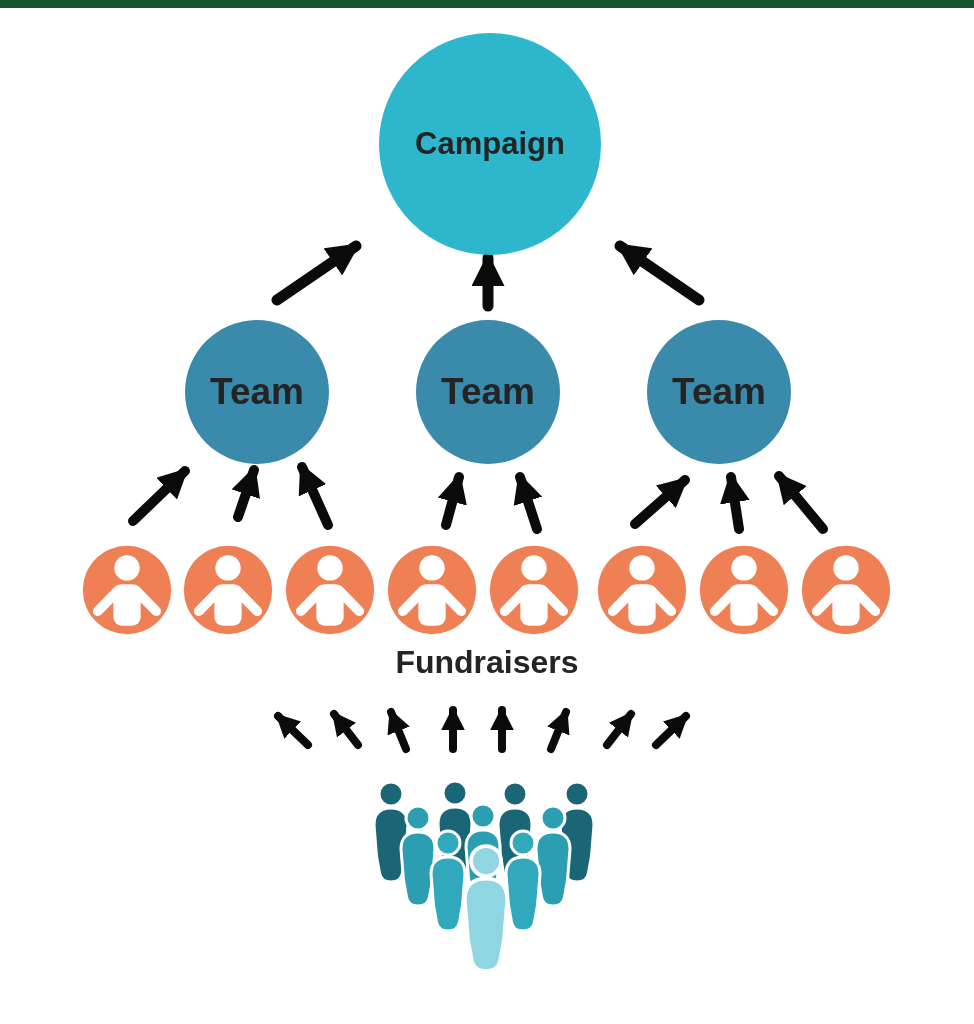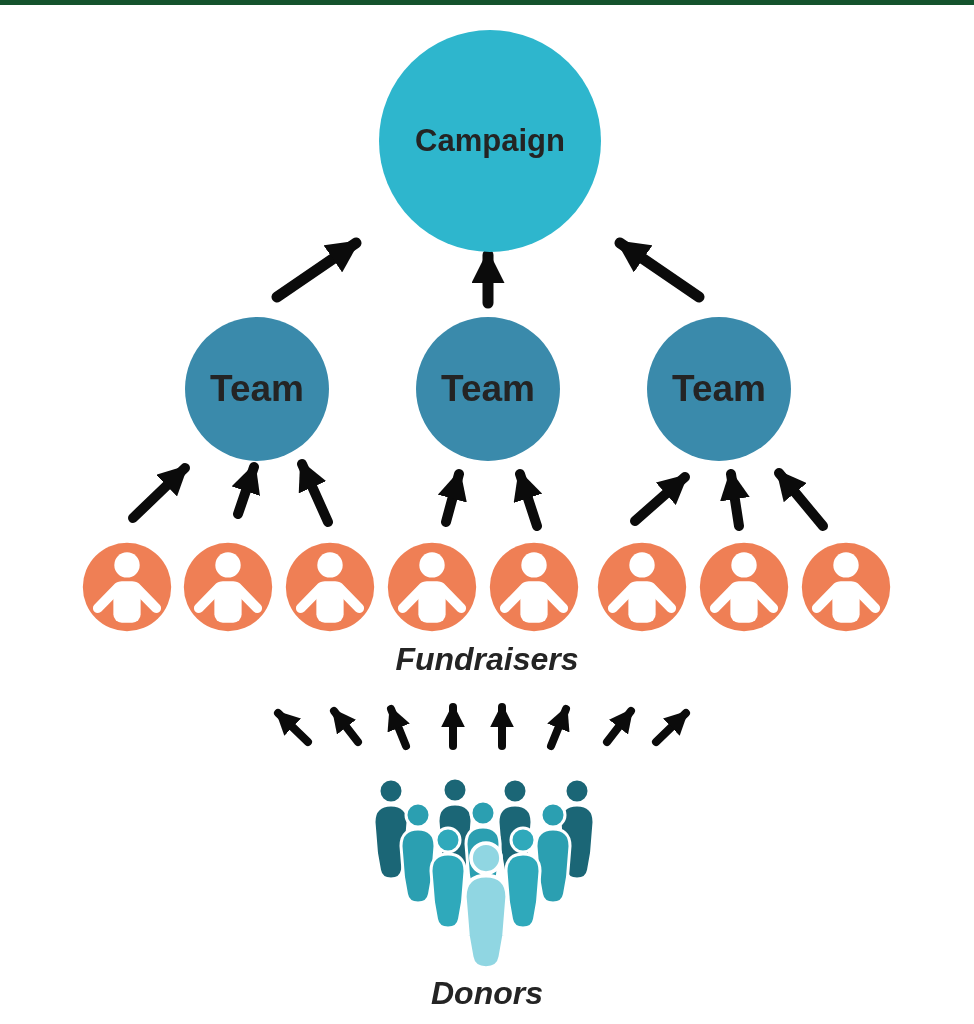--- a/index.html
+++ b/index.html
@@ -2,21 +2,21 @@
 <html><head>
 <meta charset="utf-8">
 <style>
   html, body { margin: 0; padding: 0; }
   body { font-family: "Liberation Sans", sans-serif; }
   .stage {
     position: relative;
     width: 974px;
     height: 1024px;
     overflow: hidden;
-    border-top: 5px solid #14532d;
+    border-top: 8px solid #14532d;
     box-sizing: border-box;
   }
   .layer {
     position: absolute;
     left: 0; top: 0;
     width: 974px; height: 1024px;
   }
   .node {
     position: absolute;
     border-radius: 50%;
@@ -46,21 +46,20 @@
   }
   .fr1 { left:  80px; } .fr2 { left: 181px; } .fr3 { left: 283px; } .fr4 { left: 385px; }
   .fr5 { left: 487px; } .fr6 { left: 595px; } .fr7 { left: 697px; } .fr8 { left: 799px; }
   .row-label {
     position: absolute;
     left: 0; width: 974px;
     text-align: center;
     color: #242424;
     font-weight: 700;
     font-size: 32px;
-    font-style: italic;
   }
   .label-fundraisers { top: 636px; }
   .label-donors { top: 970px; }
   .donors-crowd {
     position: absolute;
     left: 340px; top: 758px;
     width: 300px; height: 210px;
   }
   .defs-holder { position: absolute; width: 0; height: 0; }
 </style>
@@ -163,15 +162,14 @@
     <use href="#pd" transform="translate(175,28)" fill="#1b6676"></use>
     <use href="#pd" transform="translate(237,28)" fill="#1b6676"></use>
     <use href="#pd" transform="translate(78,52)" fill="#2b9fb1"></use>
     <use href="#pd" transform="translate(143,50)" fill="#2b9fb1"></use>
     <use href="#pd" transform="translate(213,52)" fill="#2b9fb1"></use>
     <use href="#pd" transform="translate(108,77)" fill="#2fa9bb"></use>
     <use href="#pd" transform="translate(183,77)" fill="#2fa9bb"></use>
     <use href="#pd" transform="translate(146,95) scale(1.25)" fill="#90d6e2"></use>
   </svg>
 
-  <div class="row-label label-donors" style="color: rgb(36, 36, 36);">Donors</div>
 
 </div>
 
 </body></html>

